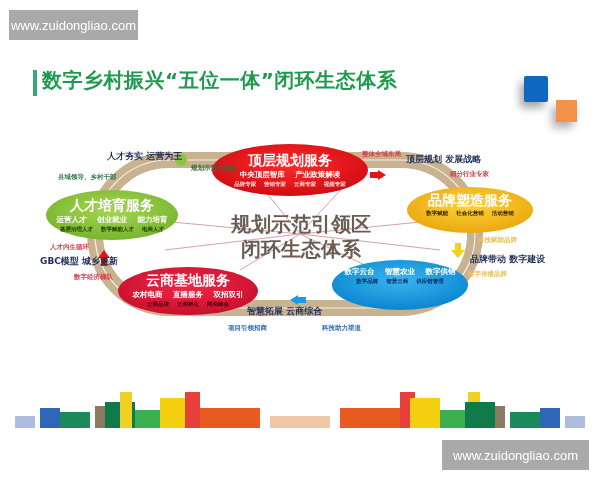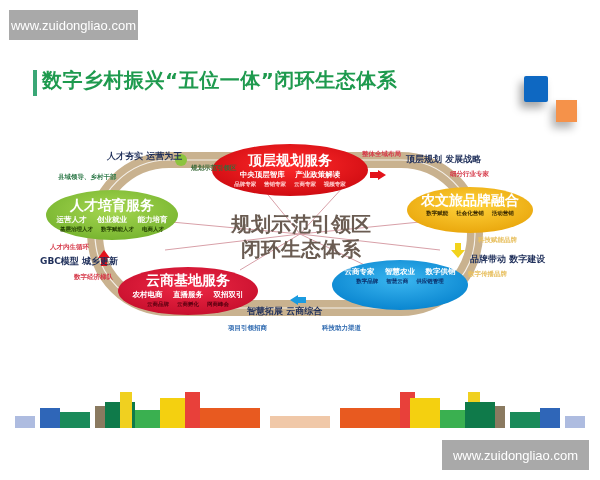--- a/index.html
+++ b/index.html
@@ -85,25 +85,25 @@
   <div>规划示范引领区</div>
   <div>闭环生态体系</div>
 </div>
 
 <div class="node" style="left:212px;top:152px;width:156px;">
   <div class="nt">顶层规划服务</div>
   <div class="r1">中央顶层智库 产业政策解读</div>
   <div class="r2" style="color:#ffd0d0">品牌专家 营销专家 云商专家 视频专家</div>
 </div>
 <div class="node" style="left:407px;top:192px;width:126px;">
-  <div class="nt">农文旅品牌融合</div>
+  <div class="nt">品牌塑造服务</div>
   <div class="r2" style="color:#3a2a00">数字赋能 社会化营销 活动营销</div>
 </div>
 <div class="node" style="left:332px;top:266px;width:136px;">
-  <div class="r1">云商专家 智慧农业 数字供销</div>
+  <div class="r1">数字云台 智慧农业 数字供销</div>
   <div class="r2" style="color:#0b2e6a">数字品牌 智慧云商 供应链管理</div>
 </div>
 <div class="node" style="left:118px;top:272px;width:140px;">
   <div class="nt">云商基地服务</div>
   <div class="r1">农村电商 直播服务 双招双引</div>
   <div class="r2" style="color:#5a0010">云商品牌 云商孵化 网商峰会</div>
 </div>
 <div class="node" style="left:46px;top:197px;width:132px;">
   <div class="nt">人才培育服务</div>
   <div class="r1">运营人才 创业就业 能力培育</div>

